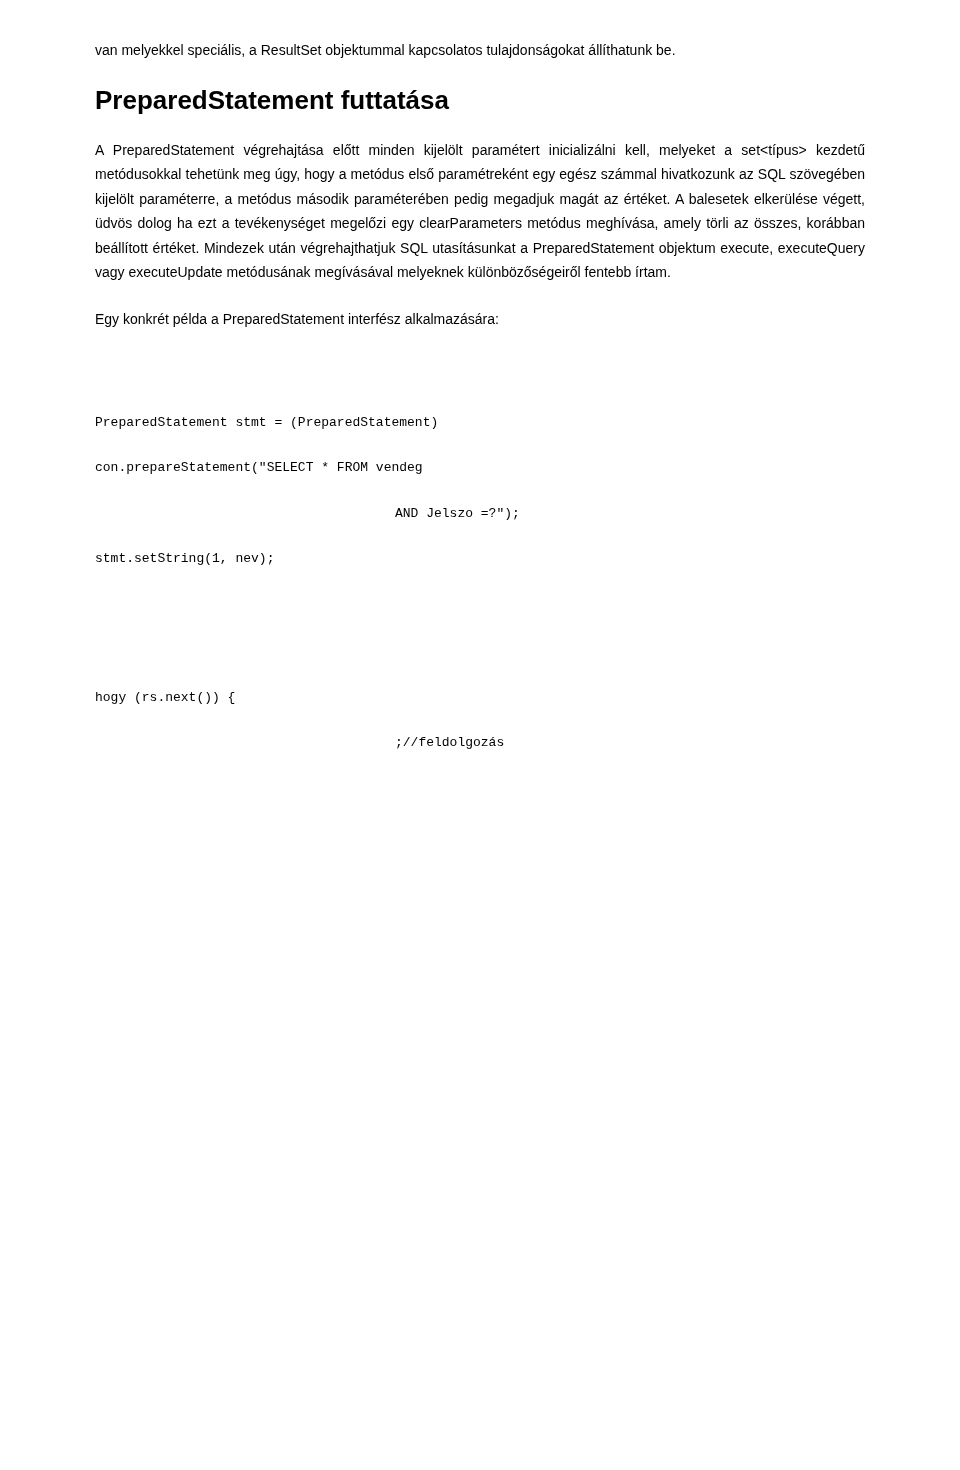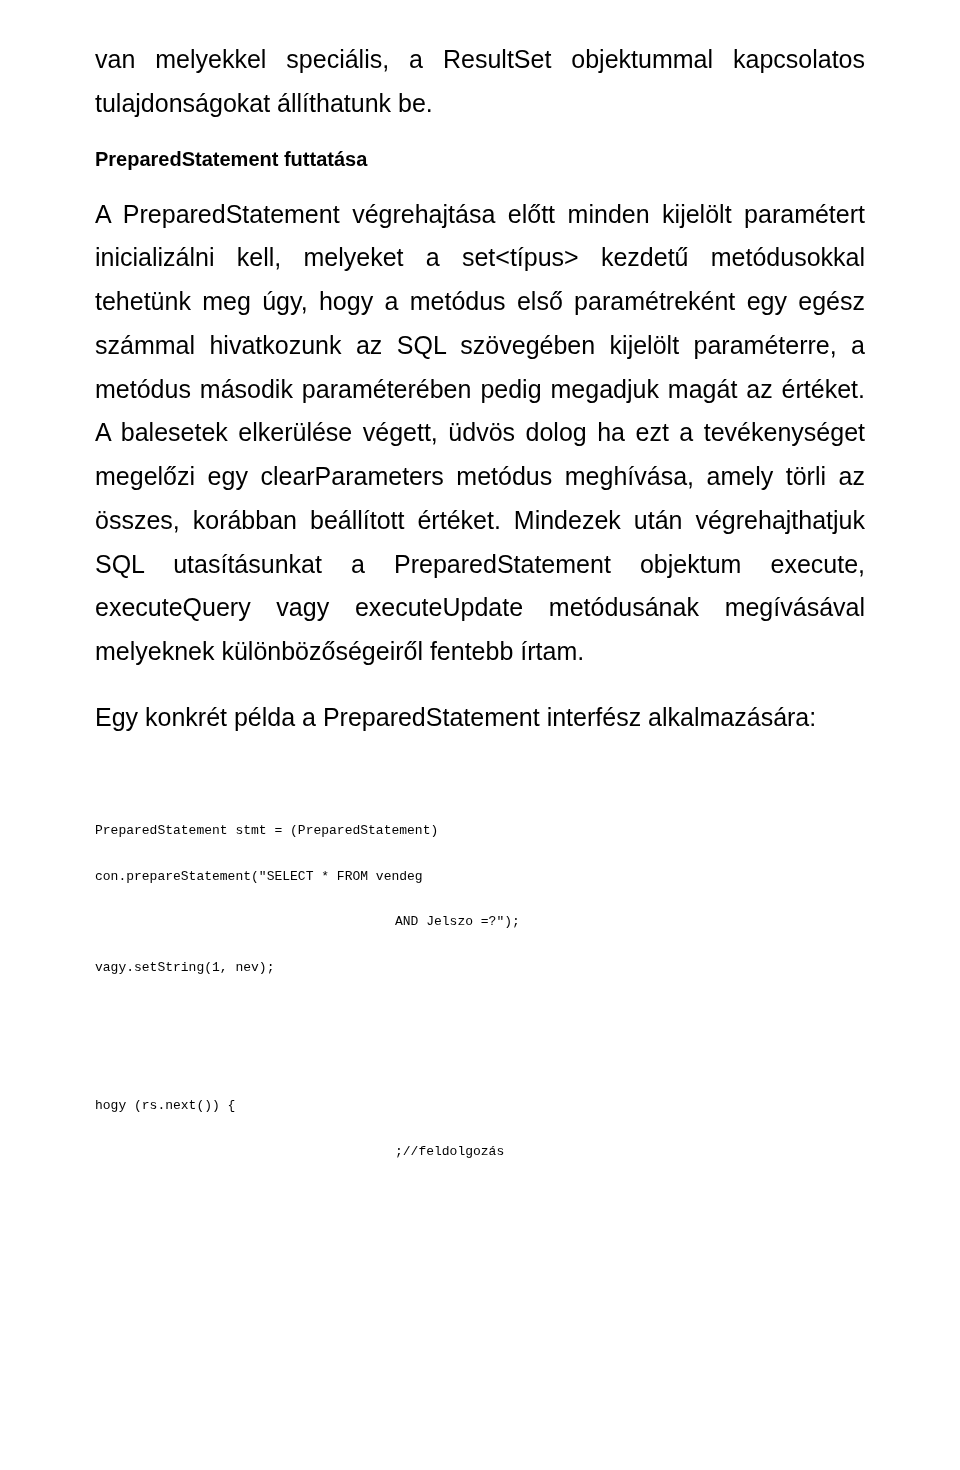--- a/index.html
+++ b/index.html
@@ -11,27 +11,27 @@
   }
   .page {
     width: 960px;
     min-height: 1470px;
     margin: 0 auto;
     padding: 38px 95px 30px 95px;
     box-sizing: border-box;
     position: relative;
   }
   .body-text {
-    font-size: 25px;
+    font-size: 14px;
     line-height: 1.75;
     text-align: justify;
     margin: 0 0 22px 0;
   }
   .heading {
-    font-size: 20px;
+    font-size: 26px;
     font-weight: bold;
     margin: 0 0 22px 0;
   }
   .code-block {
     font-family: "Courier New", Courier, monospace;
     font-size: 13px;
     line-height: 1.75;
     white-space: pre;
     margin: 0 0 40px 0;
   }
@@ -56,21 +56,21 @@
   <p class="body-text">A PreparedStatement végrehajtása előtt minden kijelölt paramétert inicializálni kell, melyeket a set&lt;típus&gt; kezdetű metódusokkal tehetünk meg úgy, hogy a metódus első paramétreként egy egész számmal hivatkozunk az SQL szövegében kijelölt paraméterre, a metódus második paraméterében pedig megadjuk magát az értéket. A balesetek elkerülése végett, üdvös dolog ha ezt a tevékenységet megelőzi egy clearParameters metódus meghívása, amely törli az összes, korábban beállított értéket. Mindezek után végrehajthatjuk SQL utasításunkat a PreparedStatement objektum execute, executeQuery vagy executeUpdate metódusának megívásával melyeknek különbözőségeiről fentebb írtam.</p>
 
   <p class="body-text" style="margin-bottom:16px;">Egy konkrét példa a PreparedStatement interfész alkalmazására:</p>
 
   <div class="gap-lg"></div>
 
   <div class="code-block">
 <span class="code-line">PreparedStatement stmt = (PreparedStatement)</span>
 <span class="code-line">con.prepareStatement("SELECT * FROM vendeg</span>
 <span class="code-line code-indent">AND Jelszo =?");</span>
-<span class="code-line">vagy.setString(1, nev);</span>
+<span class="code-line">stmt.setString(1, nev);</span>
 </div>
 
   <div class="gap-md"></div>
 
 
 
   <div class="code-block" style="margin-bottom:0;">
 <span class="code-line">hogy (rs.next()) {</span>
 <span class="code-line code-indent">;//feldolgozás</span>
 </div>

